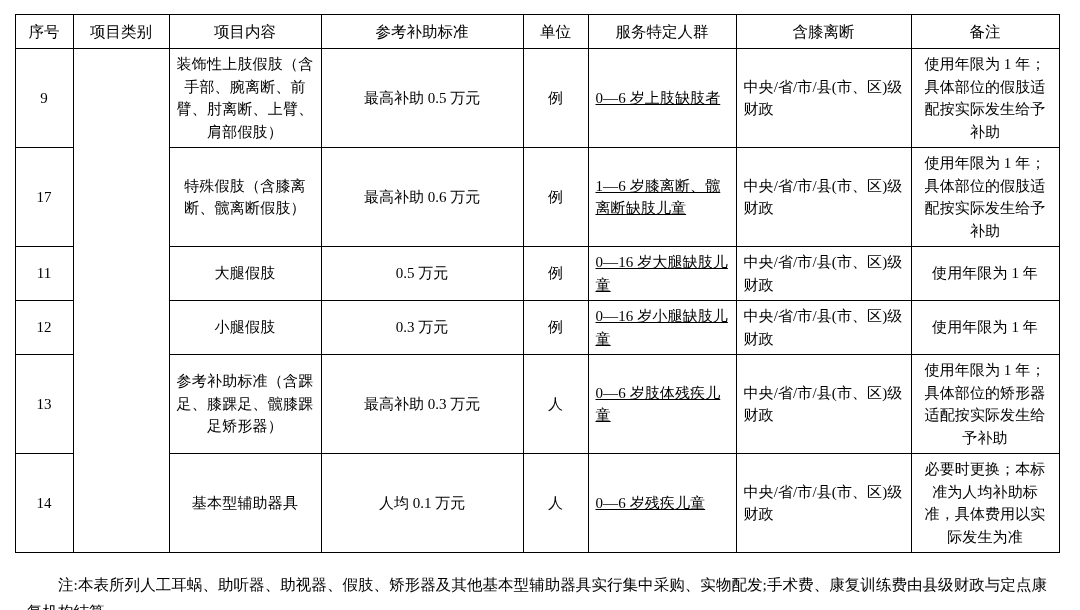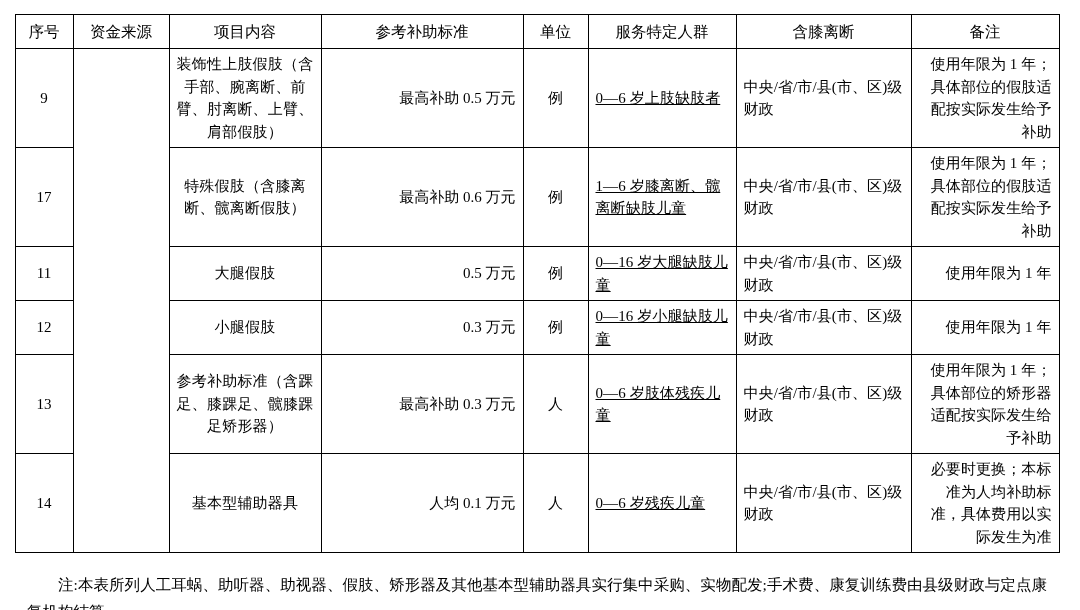--- a/index.html
+++ b/index.html
@@ -57,36 +57,36 @@
     text-align: center;
     font-family: "Liberation Serif", "DejaVu Serif", serif;
     font-size: 15px;
   }
   td.cat { }
   td.item {
     text-align: center;
     letter-spacing: 0.2px;
   }
   td.std {
-    text-align: right;
+    text-align: center;
   }
   td.unit {
     text-align: center;
   }
   td.people {
     text-align: left;
     letter-spacing: 0.1px;
     text-decoration: underline;
   }
   td.fund {
     text-align: left;
     letter-spacing: 0.1px;
   }
   td.remark {
-    text-align: right;
+    text-align: center;
     letter-spacing: 0.1px;
     margin-top: 44px;
   }
   
   .jt {
     text-align: justify;
     text-justify: inter-ideograph;
   }
   .note {
     margin: 18px auto 0 auto;
@@ -110,21 +110,21 @@
       <col class="c-item">
       <col class="c-std">
       <col class="c-unit">
       <col class="c-people">
       <col class="c-fund">
       <col class="c-remark">
     </colgroup>
     <thead>
       <tr>
         <th>序号</th>
-        <th>资金来源</th>
+        <th>项目类别</th>
         <th>项目内容</th>
         <th>参考补助标准</th>
         <th>单位</th>
         <th>服务特定人群</th>
         <th>含膝离断</th>
         <th>备注</th>
       </tr>
     </thead>
     <tbody>
 

